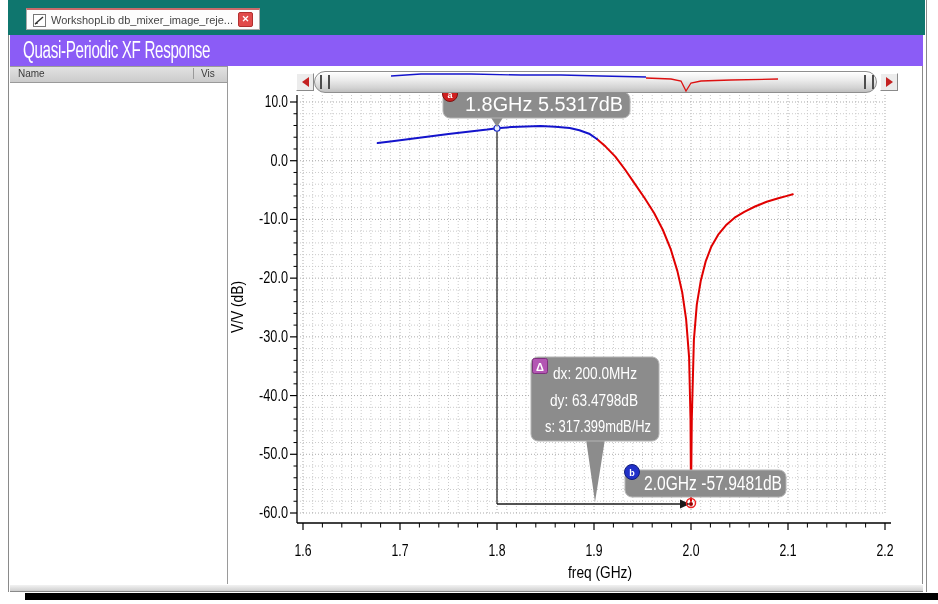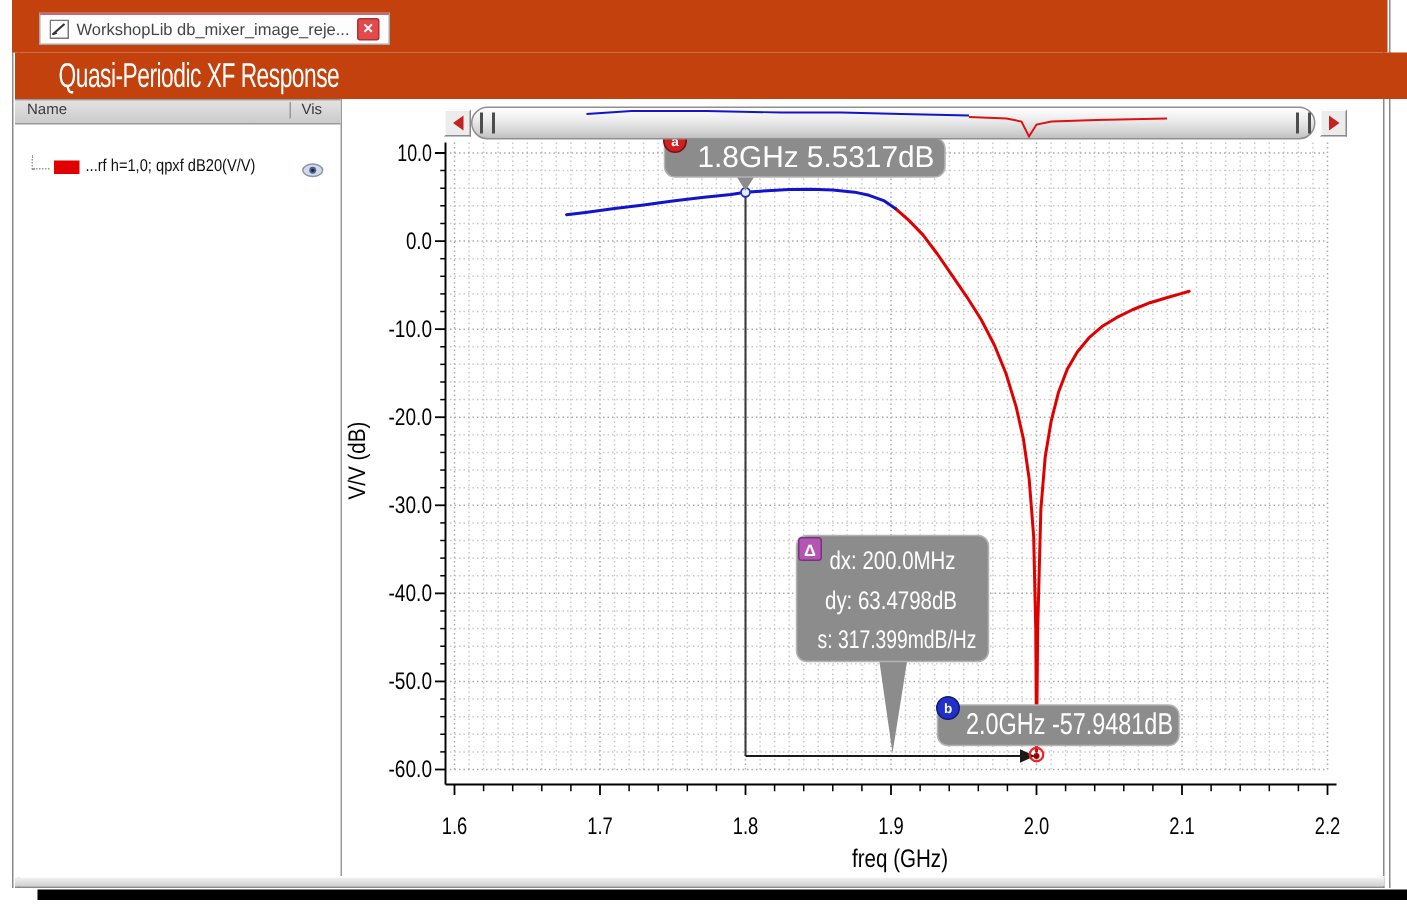--- a/index.html
+++ b/index.html
@@ -2,30 +2,30 @@
 <html><head>
 <meta charset="utf-8">
 <style>
   html,body{margin:0;padding:0;width:938px;height:604px;background:#fff;overflow:hidden;
             font-family:"Liberation Sans",sans-serif;}
   #win{position:absolute;left:8px;top:0;width:917px;height:592px;background:#fff;}
   .vedge{position:absolute;top:0;height:592px;width:3px;border-left:1px solid #8a8a8a;border-right:1px solid #8a8a8a;background:#fff;}
   #ledge{left:0;} #redge{left:914px;}
 
   
-  #tabbar{position:absolute;left:0;top:0;width:100%;height:35px;background:#c2410c;}
+  #tabbar{position:absolute;left:0;top:0;width:100%;height:35px;background:#0f766e;}
   #tab{position:absolute;left:18px;top:8px;height:22px;display:flex;align-items:center;gap:5px;
        padding:0 6px;background:#fdfdfd;border:1px solid #a8a8a8;border-top:2px solid #c96a6a;box-sizing:border-box;}
   #tab .tlabel{font-size:11px;color:#454545;white-space:nowrap;}
   #tabclose{width:13px;height:13px;background:#e14b4b;border:1px solid #b23030;border-radius:2px;
             color:#fff;font-size:9px;font-weight:bold;line-height:12px;text-align:center;cursor:pointer;}
   .tabicon{width:13px;height:13px;display:inline-block;}
 
   
-  #titlebar{position:absolute;left:2px;top:35px;width:913px;height:31px;background:#c2410c;display:flex;align-items:center;padding-left:16px;}
+  #titlebar{position:absolute;left:2px;top:35px;width:913px;height:31px;background:#8b5cf6;display:flex;align-items:center;}
   #titletext{color:#fff;font-size:23px;letter-spacing:-0.5px;white-space:nowrap;
              display:inline-block;transform:scaleX(0.66);transform-origin:0 50%;margin-left:13px;}
 
   
   #legend{position:absolute;left:2px;top:66px;width:218px;height:518px;background:#fff;border-right:1px solid #9a9a9a;box-sizing:border-box;}
   #legendhdr{position:relative;height:15px;background:linear-gradient(180deg,#e2e2e2,#cbcbcb);
              border-top:1px solid #9a9a9a;border-bottom:1px solid #9a9a9a;font-size:10px;color:#3a3a3a;}
   #legendhdr .nm{position:absolute;left:8px;top:1px;}
   #legendhdr .vis{position:absolute;left:183px;top:1px;width:34px;border-left:1px solid #9a9a9a;padding-left:7px;box-sizing:border-box;}
   .lrow{position:relative;height:16px;margin-top:4px;display:flex;align-items:center;}
@@ -81,30 +81,20 @@
   <div id="titlebar">
     <span id="titletext">Quasi-Periodic XF Response</span>
   </div>
 
   <div id="legend">
     <div id="legendhdr">
       <span class="nm">Name</span>
       <span class="vis">Vis</span>
     </div>
     <div id="legendlist">
-        <div class="lrow">
-          <span class="tree"></span>
-          <span class="swatch" style="background:#e00000"></span>
-          <span class="llabel">...rf h=1,0; qpxf dB20(V/V)</span>
-          <span class="leye"><svg width="15" height="11" viewBox="0 0 15 11">
-              <ellipse cx="7.5" cy="5.5" rx="6.6" ry="4.1" fill="#d4d9e4" stroke="#8a96ab"></ellipse>
-              <circle cx="7.5" cy="5.5" r="2.3" fill="#4a5f98"></circle>
-              <circle cx="7.5" cy="5.5" r="1" fill="#1c2438"></circle>
-            </svg></span>
-        </div>
       </div>
   </div>
 
   <svg id="chart" width="697" height="518">
       <g>
         <line x1="75" y1="29" x2="75" y2="447" stroke="#ababab" stroke-width="1" stroke-dasharray="1 2"></line>
         <line x1="84.7" y1="29" x2="84.7" y2="447" stroke="#cacaca" stroke-width="1" stroke-dasharray="1 2"></line>
         <line x1="94.40000000000002" y1="29" x2="94.40000000000002" y2="447" stroke="#cacaca" stroke-width="1" stroke-dasharray="1 2"></line>
         <line x1="104.10000000000002" y1="29" x2="104.10000000000002" y2="447" stroke="#cacaca" stroke-width="1" stroke-dasharray="1 2"></line>
         <line x1="113.80000000000004" y1="29" x2="113.80000000000004" y2="447" stroke="#cacaca" stroke-width="1" stroke-dasharray="1 2"></line>

